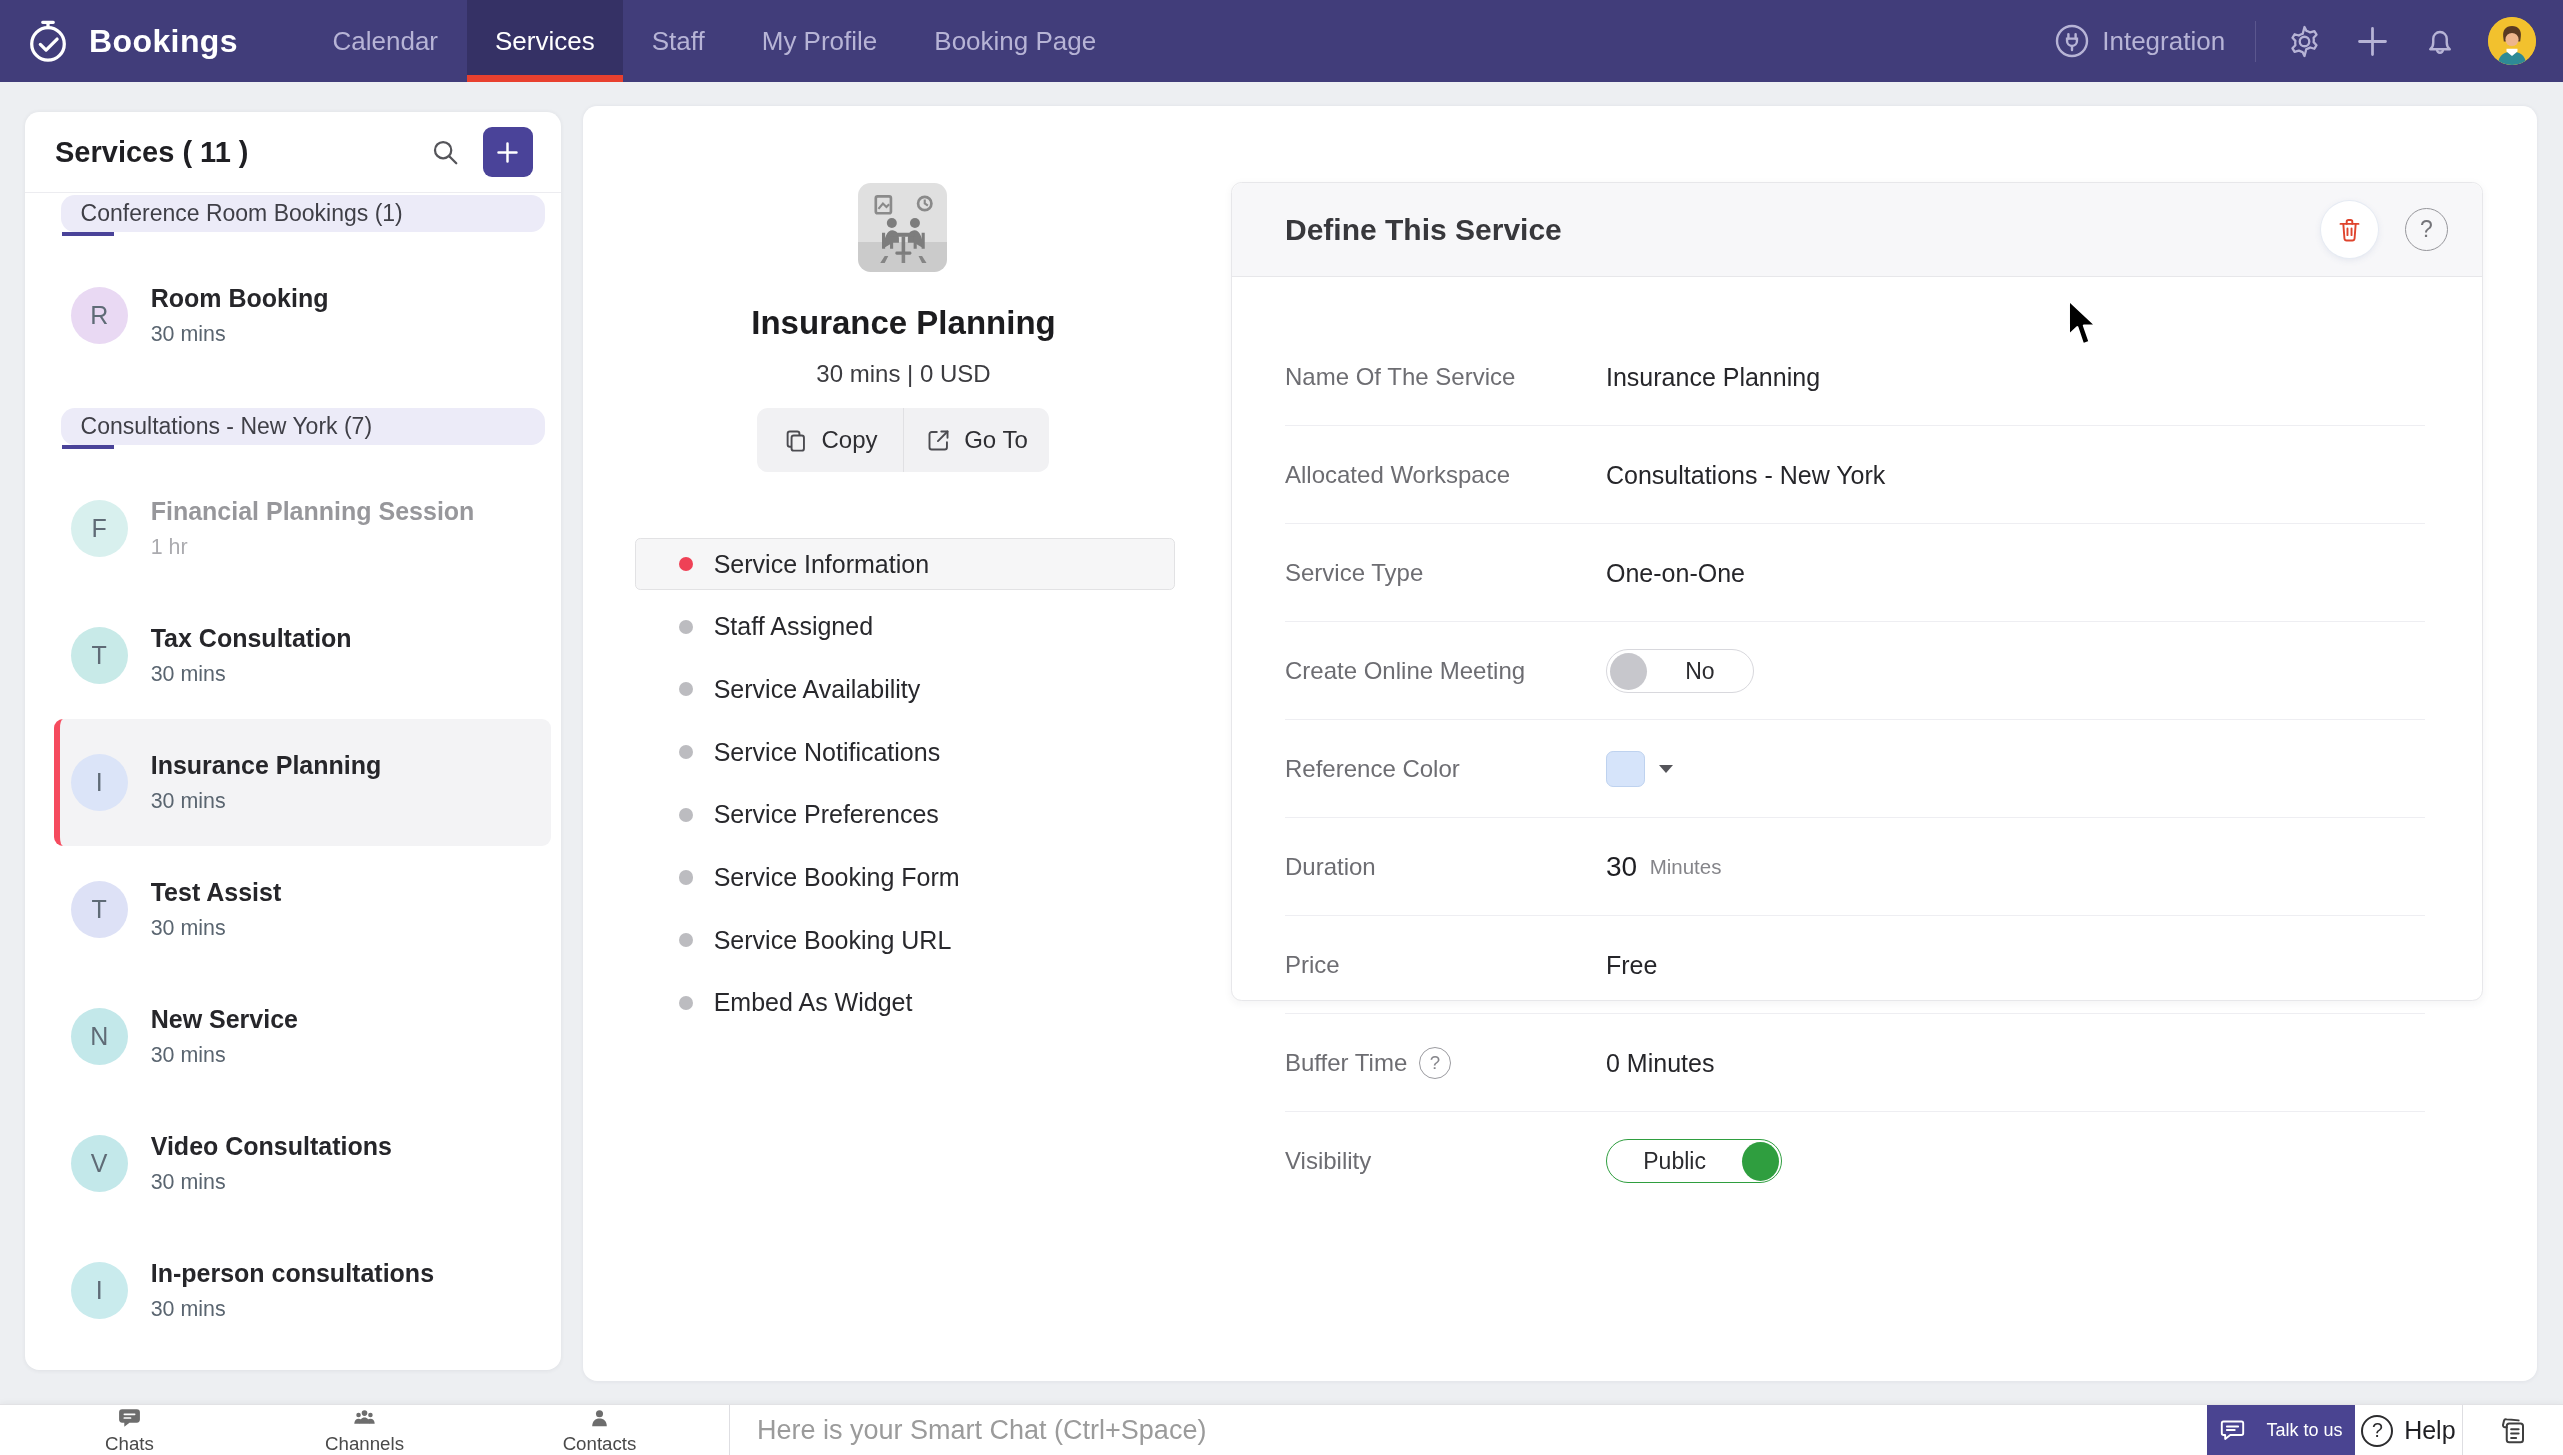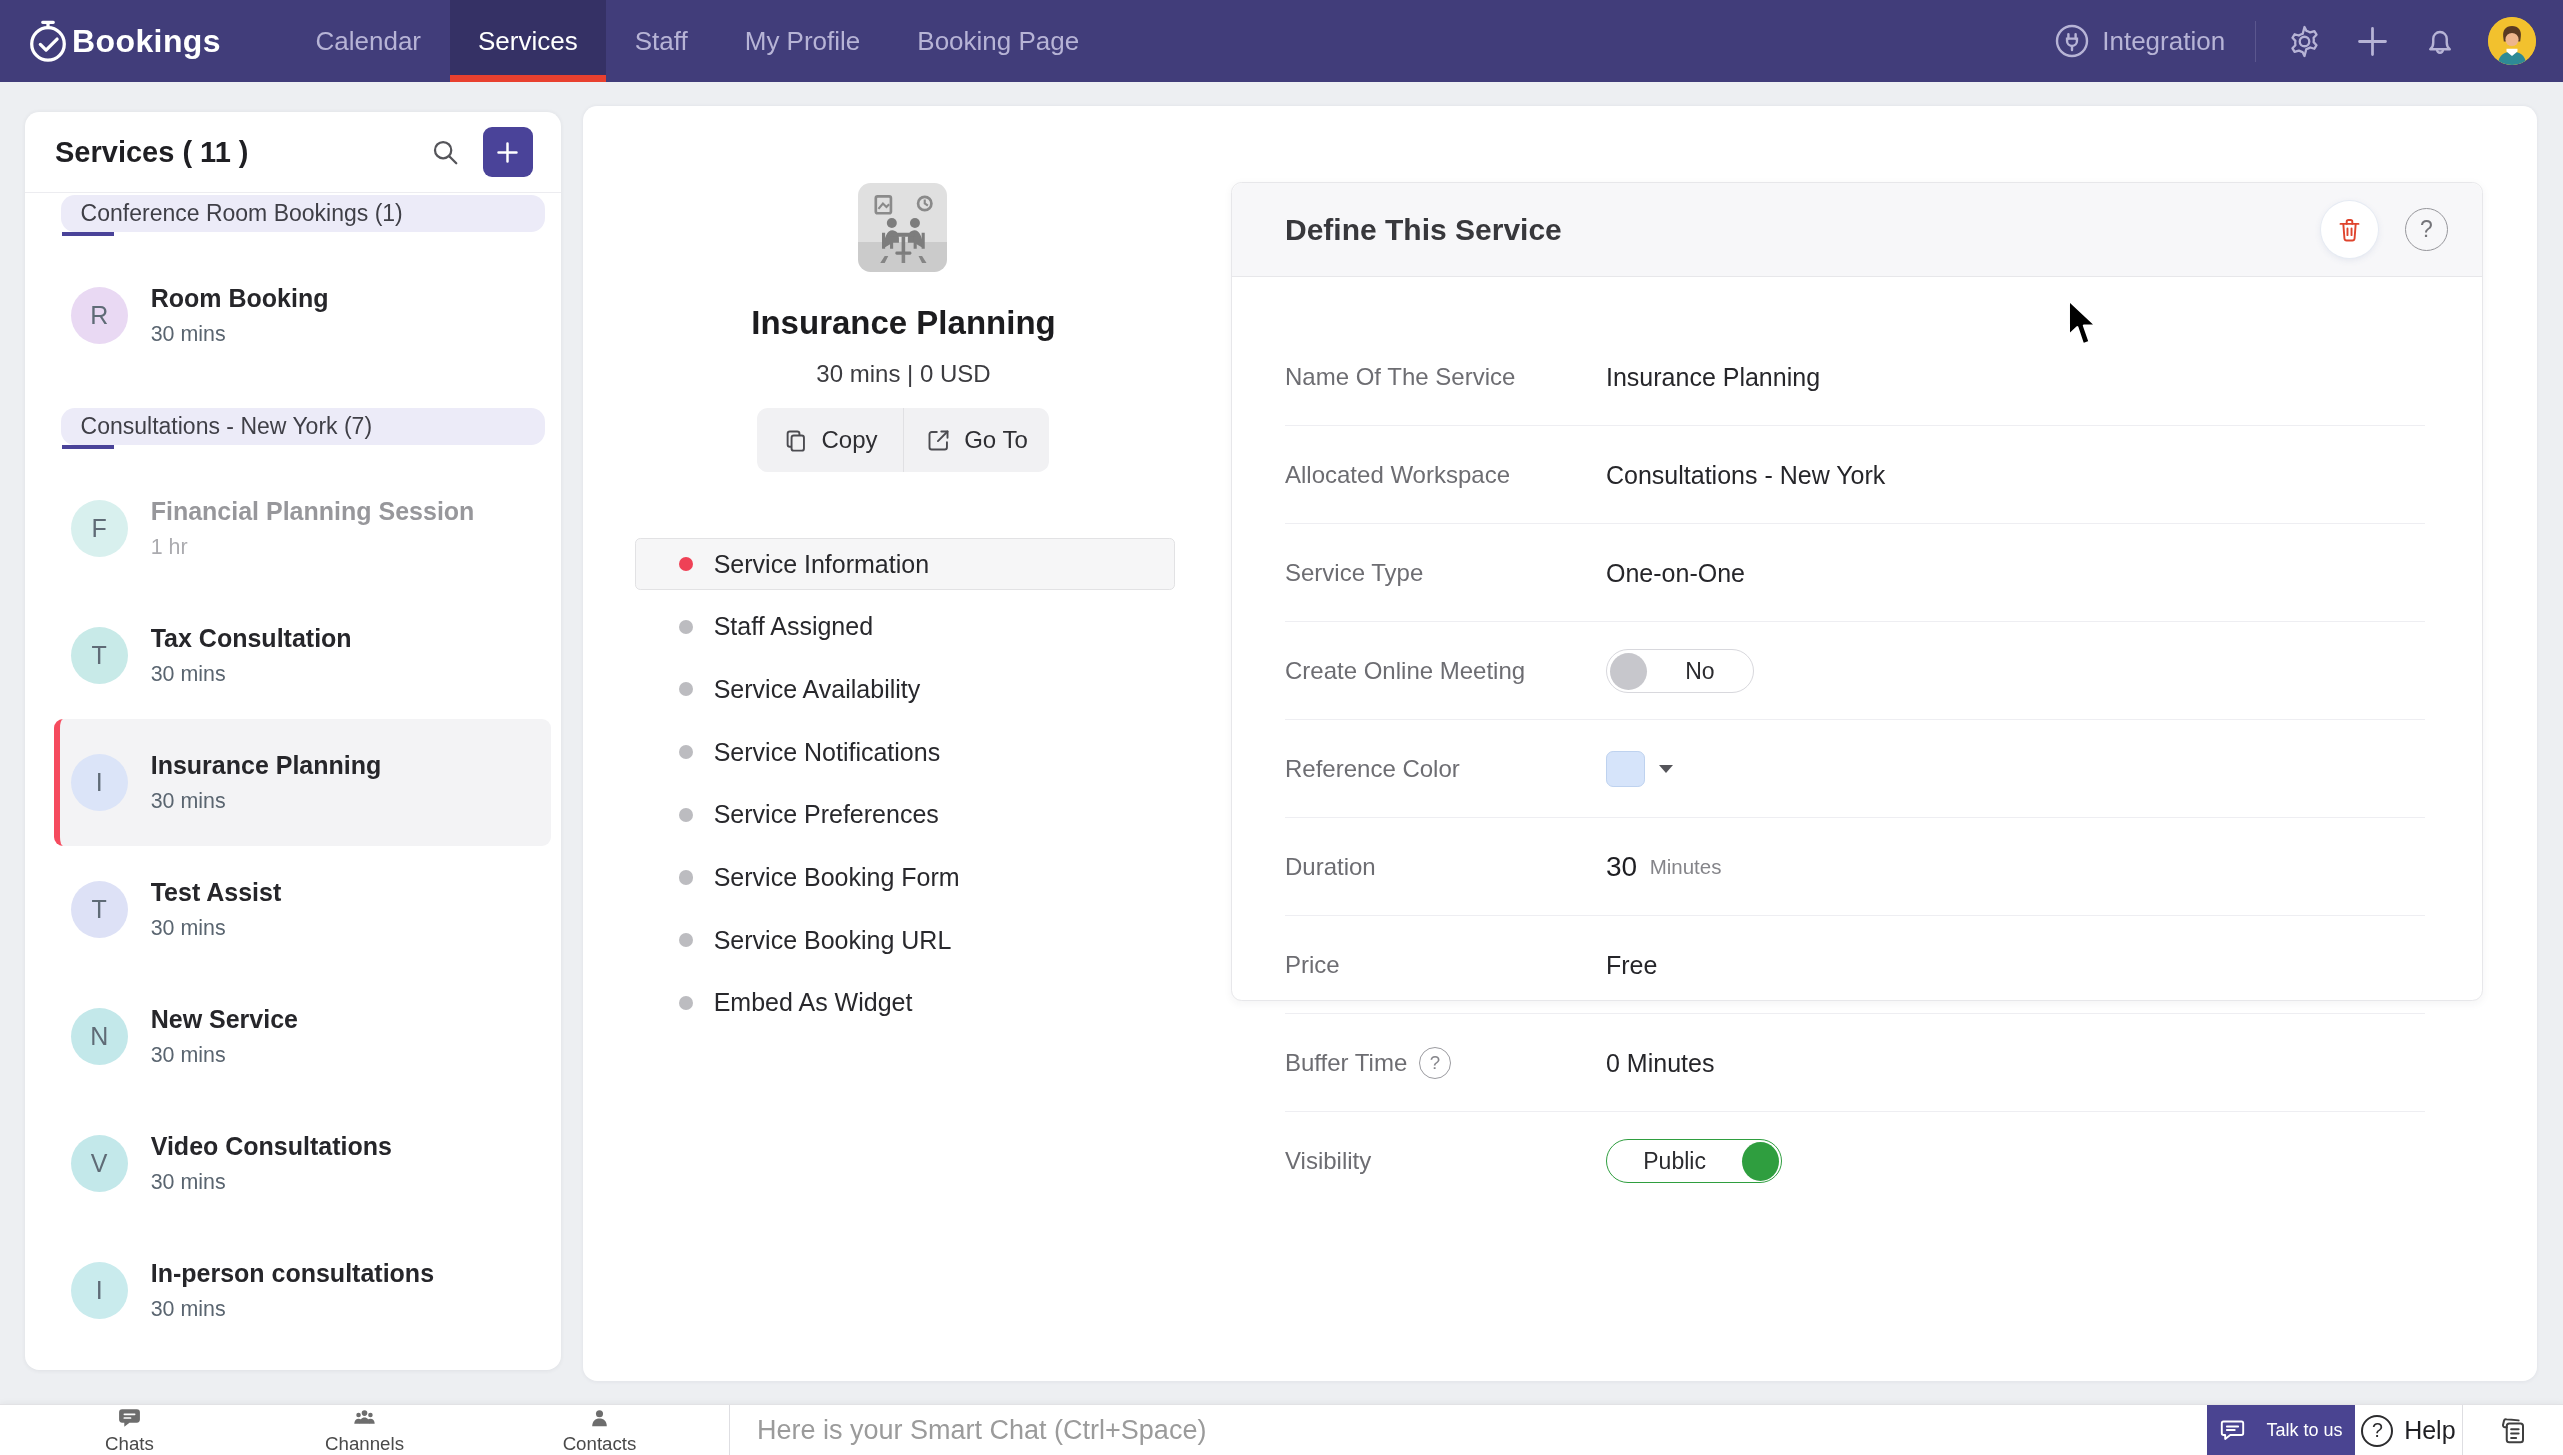--- a/index.html
+++ b/index.html
@@ -8,21 +8,21 @@
     --active_dot:#ef4156; --toggle_green:#2f9e3f; --swatch:#d6e4fa;
     --trash_red:#df442d; --page_bg:#edeff2; --talk_btn:#4a4491;
   }
   *{box-sizing:border-box;margin:0;padding:0}
   html,body{width:2563px;height:1456px;overflow:hidden}
   body{font-family:"Liberation Sans","DejaVu Sans",sans-serif;background:var(--page_bg);position:relative;color:#26262a}
   svg{display:block}
 
   
   .navbar{position:absolute;left:0;top:0;width:2563px;height:82px;background:var(--navbar_bg);display:flex;align-items:stretch}
-  .brand{display:flex;align-items:center;gap:1px;padding:0 30px 0 25px}
+  .brand{display:flex;align-items:center;gap:18px;padding:0 30px 0 25px}
   .brand-name{color:#fff;font-size:32px;font-weight:700;letter-spacing:0.4px}
   .nav-tabs{display:flex;align-items:stretch;margin-left:36px}
   .nav-tab{position:relative;display:flex;align-items:center;padding:0 28.5px;font-size:26px;color:var(--navbar_text);cursor:pointer}
   .nav-tab.active{background:var(--navbar_active_bg);color:#fff}
   .nav-tab.active::after{content:"";position:absolute;left:0;right:0;bottom:0;height:7.1px;background:var(--accent_red)}
   .nav-right{margin-left:auto;display:flex;align-items:center;gap:30px;padding-right:27px}
   .integration{display:flex;align-items:center;gap:12.5px;color:var(--navbar_text);font-size:26px;cursor:pointer}
   .nav-vdiv{width:0.9px;height:41px;background:#5b578e}
   .nav-icon{color:var(--navbar_text);cursor:pointer}
   .avatar{width:48px;height:48px;border-radius:50%;overflow:hidden;background:#f2c12e;cursor:pointer}

